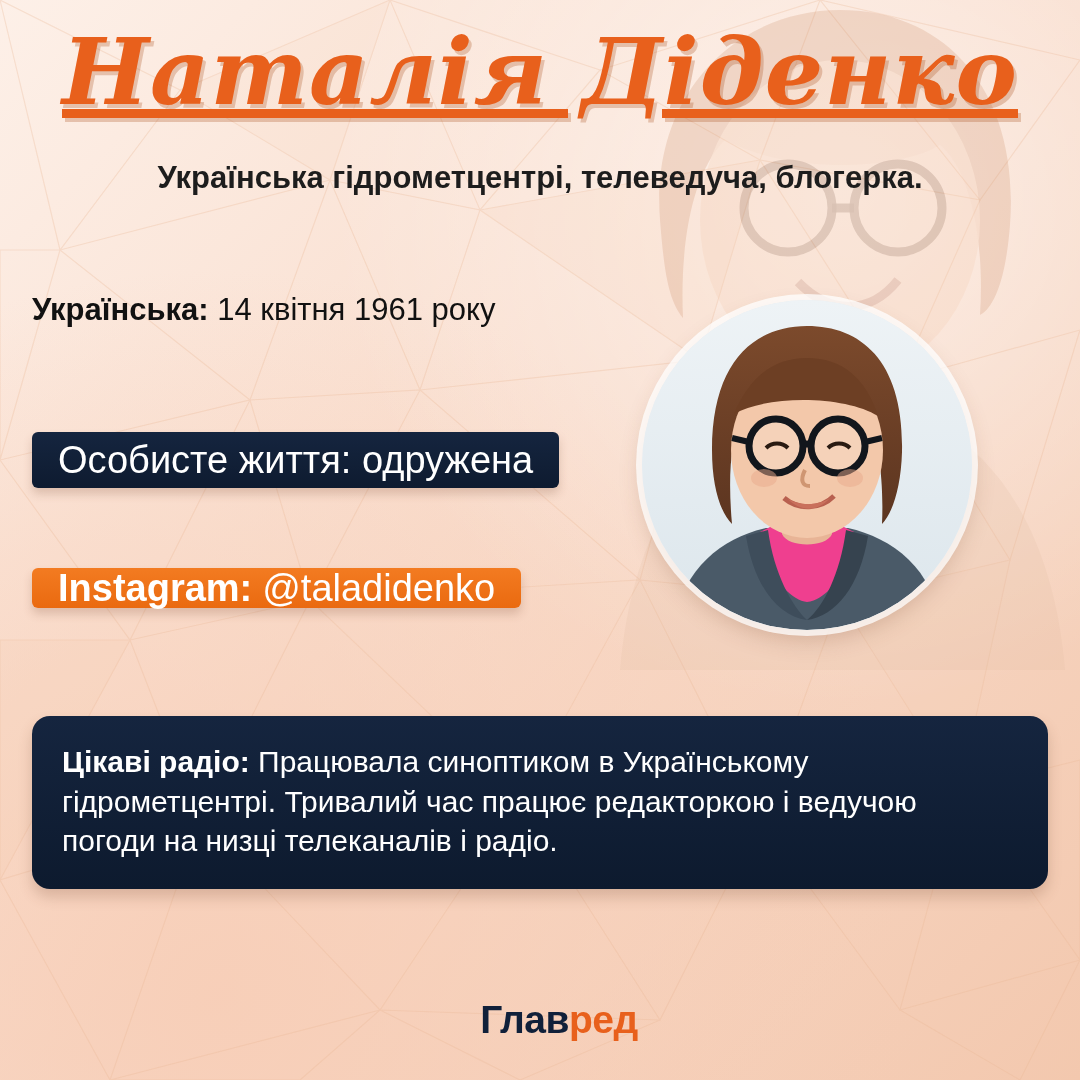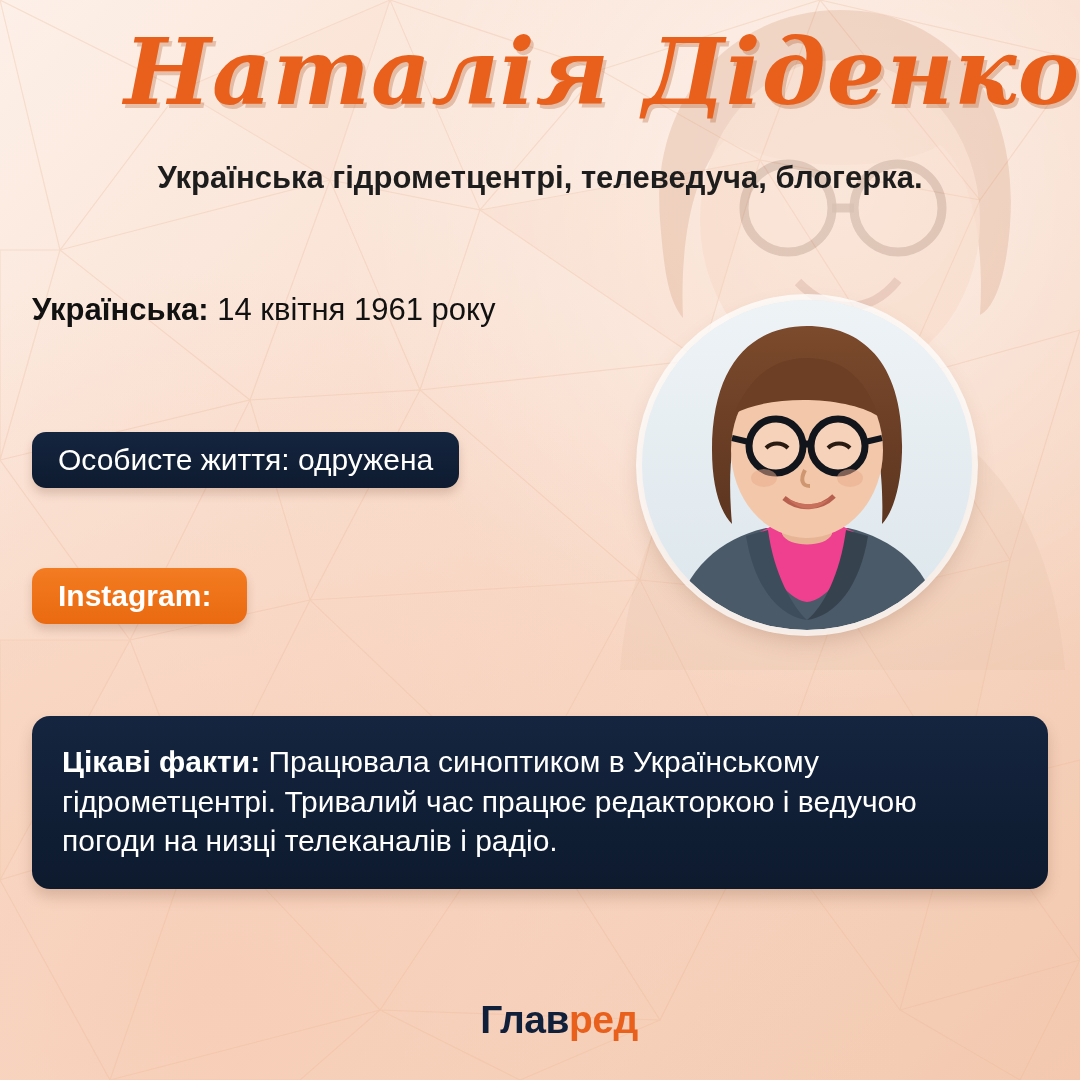--- a/index.html
+++ b/index.html
@@ -43,29 +43,30 @@
     opacity: 0.30;
     pointer-events: none;
   }
 
   
   .title {
     position: absolute;
     left: 0;
     right: 0;
     top: 18px;
-    text-align: right;
+    text-align: center;
     font-family: "DejaVu Serif", serif;
     font-style: italic;
     font-weight: bold;
     font-size: 92px;
     letter-spacing: 1px;
     color: #e8601c;
     text-shadow: 3px 4px 0 rgba(168,80,30,0.28);
     white-space: nowrap;
+    text-decoration: underline;
   }
 
   .subtitle {
     position: absolute;
     left: 0;
     right: 0;
     top: 160px;
     text-align: center;
     font-size: 31px;
     font-weight: bold;
@@ -87,43 +88,43 @@
   .birth .value {
     font-weight: normal;
   }
 
   
   .pill {
     position: absolute;
     display: inline-flex;
     align-items: center;
     box-sizing: border-box;
-    border-radius: 14px;
+    border-radius: 6px;
     box-shadow: 0 6px 10px rgba(120,70,45,0.22);
-    font-size: 30px;
+    font-size: 38px;
   }
   .pill-dark {
     background: linear-gradient(180deg, #15253f 0%, #0e1b30 100%);
     color: #ffffff;
   }
   .pill-orange {
     background: linear-gradient(180deg, #f37b21 0%, #ea6a10 100%);
     color: #ffffff;
   }
 
   #personal-pill {
     left: 32px;
     top: 432px;
     height: 56px;
     padding: 0 26px;
   }
   #instagram-pill {
     left: 32px;
     top: 568px;
-    height: 56px;
+    height: 40px;
     padding: 8px 26px;
   }
   #instagram-pill .ig-label {
     font-weight: bold;
     margin-right: 10px;
   }
   #instagram-pill .ig-handle {
     font-weight: normal;
   }
 
@@ -244,20 +245,21 @@
     <span class="label">Українська:</span>
     <span class="value">14 квітня 1961 року</span>
   </div>
 
   <div class="pill pill-dark" id="personal-pill">
     <span>Особисте життя: одружена</span>
   </div>
 
   <div class="pill pill-orange" id="instagram-pill">
     <span class="ig-label">Instagram:</span>
+    <span class="ig-handle">@taladidenko</span>
   </div>
 
   <div class="photo">
     <svg viewBox="0 0 330 330" width="330" height="330">
       <defs>
         <clipPath id="circ">
             <circle cx="165" cy="165" r="165"></circle>
           </clipPath>
         <linearGradient id="bgph" x1="0" y1="0" x2="0" y2="1">
           <stop offset="0%" stop-color="#eef3f6"></stop>
@@ -299,21 +301,21 @@
         <path d="M142 198 C156 210 178 210 192 196" fill="none" stroke="#b8604f" stroke-width="5"></path>
         <path d="M146 199 C158 206 176 206 188 198 C176 212 158 212 146 199 Z" fill="#c9705c"></path>
 
         <ellipse cx="122" cy="178" rx="13" ry="9" fill="#e9a98c" opacity="0.5"></ellipse>
         <ellipse cx="208" cy="178" rx="13" ry="9" fill="#e9a98c" opacity="0.5"></ellipse>
       </g>
     </svg>
   </div>
 
   <div class="facts">
-    <span class="label">Цікаві факти:</span>
+    <span class="label">Цікаві радіо:</span>
     <span>Працювала синоптиком в Українському гідрометцентрі. Тривалий час працює редакторкою і ведучою погоди на низці телеканалів і радіо.</span>
   </div>
 
   <div class="logo">
     <span class="logo-dark">Глав</span><span class="logo-orange">ред</span>
   </div>
 
 </div>
 
 </body></html>

